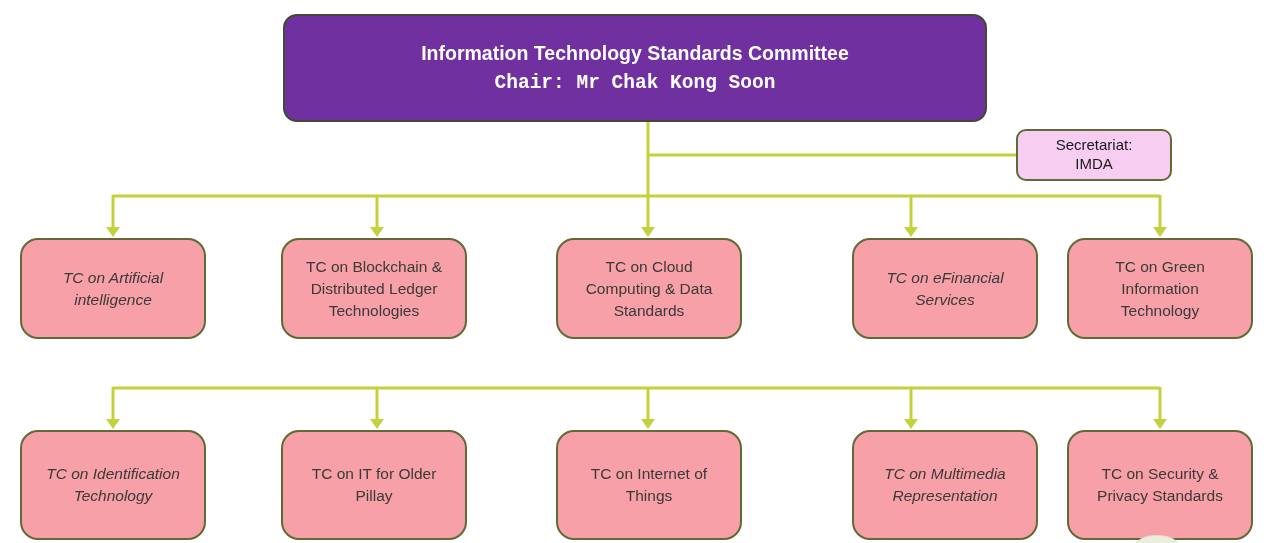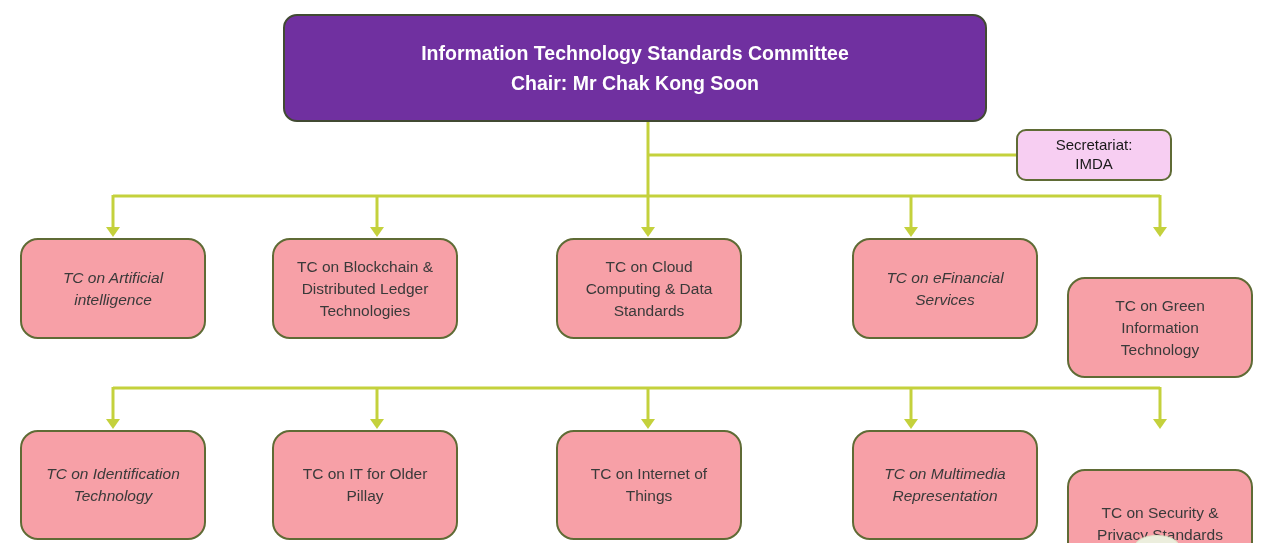--- a/index.html
+++ b/index.html
@@ -33,21 +33,21 @@
   .root-node {
     left: 283px; top: 14px;
     width: 704px; height: 108px;
     background: var(--root-fill);
     border: 2px solid var(--root-border);
     border-radius: 14px;
     color: var(--root-text);
     font-weight: bold;
   }
   .root-node .title   { font-size: 19.5px; }
-  .root-node .chair   { font-size: 19.5px; margin-top: 7px; }
+  .root-node .chair   { font-size: 19.5px; margin-top: 7px; font-family: Liberation Mono, monospace; }
   .root-node .deputy  { font-size: 19.5px; margin-top: 15px; }
   .secretariat-node {
     left: 1016px; top: 129px;
     width: 156px; height: 52px;
     background: var(--secretariat-fill);
     border: 2px solid var(--secretariat-border);
     border-radius: 10px;
     color: var(--secretariat-text);
     font-weight: normal;
     font-size: 15px;
@@ -59,24 +59,24 @@
     border-radius: 18px;
     color: var(--tc-text);
     font-size: 15.5px;
     line-height: 1.42;
     padding: 6px 16px;
     width: 186px;
   }
   .row1 { top: 238px; height: 101px; }
   .row2 { top: 430px; height: 110px;  }
   .col1 { left: 20px; font-style: italic;   }
-  .col2 { left: 272px; text-align: center;  }
+  .col2 { left: 281px; text-align: center;  }
   .col3 { left: 556px;  }
   .col4 { left: 852px; font-style: italic;  }
-  .col5 { left: 1067px; margin-top: 39px; }
+  .col5 { left: 1067px; }
   .cropped-circle {
     position: absolute;
     left: 1135px; top: 535px;
     width: 42px; height: 20px;
     background: #eceedd;
     border: 1px solid #dfe2c8;
     border-radius: 50%;
   }
 </style>
 </head>

